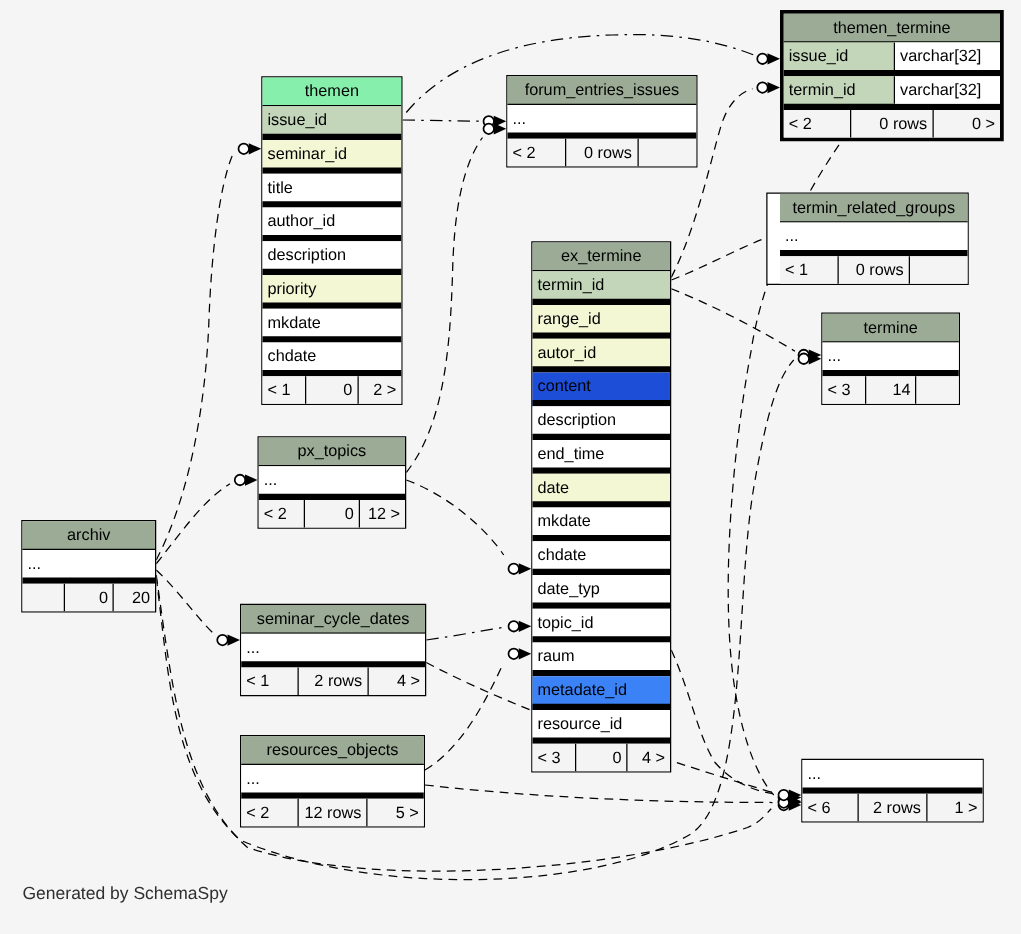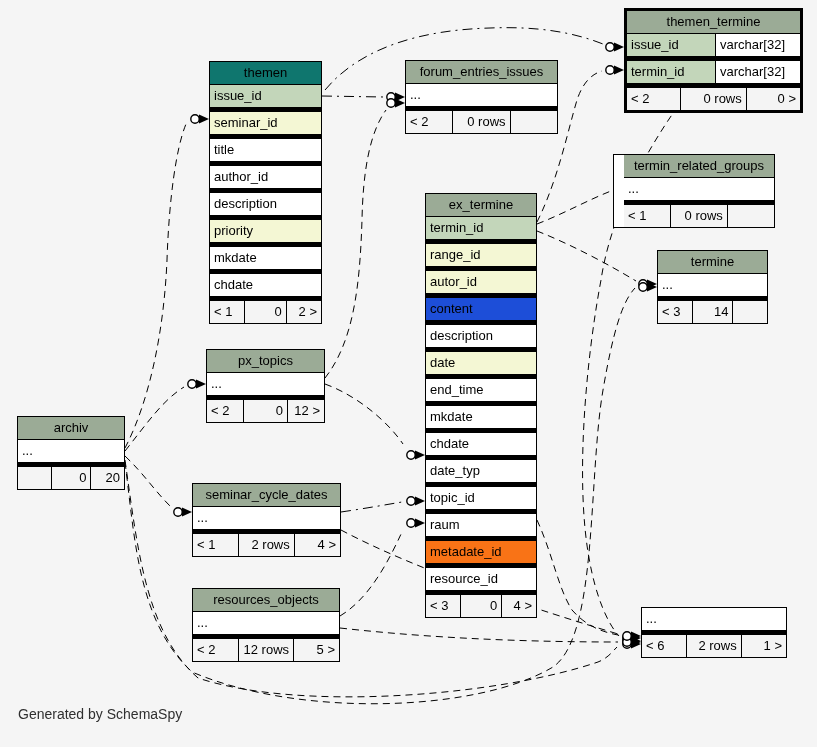--- a/index.html
+++ b/index.html
@@ -107,21 +107,21 @@
           <div class="cname">termin_id</div>
           <div class="ctype" style="background: rgb(255, 255, 255);">varchar[32]</div>
         </div>
         <div class="ftr" style="background: rgb(244, 244, 244);">
           <div class="fc f1">&lt; 2</div>
           <div class="fc f2">0 rows</div>
           <div class="fc f3">0 &gt;</div>
         </div>
       </div>
       <div class="tbl" style="left: 209px; top: 61px; width: 113px;">
-        <div class="hdr" style="background: #0f766e;">themen</div>
+        <div class="hdr" style="background: #86efac;">themen</div>
         <div class="row" style="background: rgb(195, 214, 186);">
           <div class="cname">issue_id</div>
         </div>
         <div class="row" style="background: rgb(244, 247, 212);">
           <div class="cname">seminar_id</div>
         </div>
         <div class="row" style="background: rgb(255, 255, 255);">
           <div class="cname">title</div>
         </div>
         <div class="row" style="background: rgb(255, 255, 255);">
@@ -177,42 +177,42 @@
         </div>
         <div class="row" style="background: rgb(244, 247, 212);">
           <div class="cname">autor_id</div>
         </div>
         <div class="row" style="background: #1d4ed8;">
           <div class="cname">content</div>
         </div>
         <div class="row" style="background: rgb(255, 255, 255);">
           <div class="cname">description</div>
         </div>
+        <div class="row" style="background: rgb(255, 255, 255);">
+          <div class="cname">end_time</div>
+        </div>
         <div class="row" style="background: rgb(244, 247, 212);">
           <div class="cname">date</div>
         </div>
         <div class="row" style="background: rgb(255, 255, 255);">
-          <div class="cname">end_time</div>
-        </div>
-        <div class="row" style="background: rgb(255, 255, 255);">
           <div class="cname">mkdate</div>
         </div>
         <div class="row" style="background: rgb(255, 255, 255);">
           <div class="cname">chdate</div>
         </div>
         <div class="row" style="background: rgb(255, 255, 255);">
           <div class="cname">date_typ</div>
         </div>
         <div class="row" style="background: rgb(255, 255, 255);">
           <div class="cname">topic_id</div>
         </div>
         <div class="row" style="background: rgb(255, 255, 255);">
           <div class="cname">raum</div>
         </div>
-        <div class="row" style="background: #f97316;">
+        <div class="row" style="background: #3b82f6;">
           <div class="cname">metadate_id</div>
         </div>
         <div class="row" style="background: rgb(255, 255, 255);">
           <div class="cname">resource_id</div>
         </div>
         <div class="ftr" style="background: rgb(244, 244, 244);">
           <div class="fc f1">&lt; 3</div>
           <div class="fc f2">0 rows</div>
           <div class="fc f3">4 &gt;</div>
         </div>

